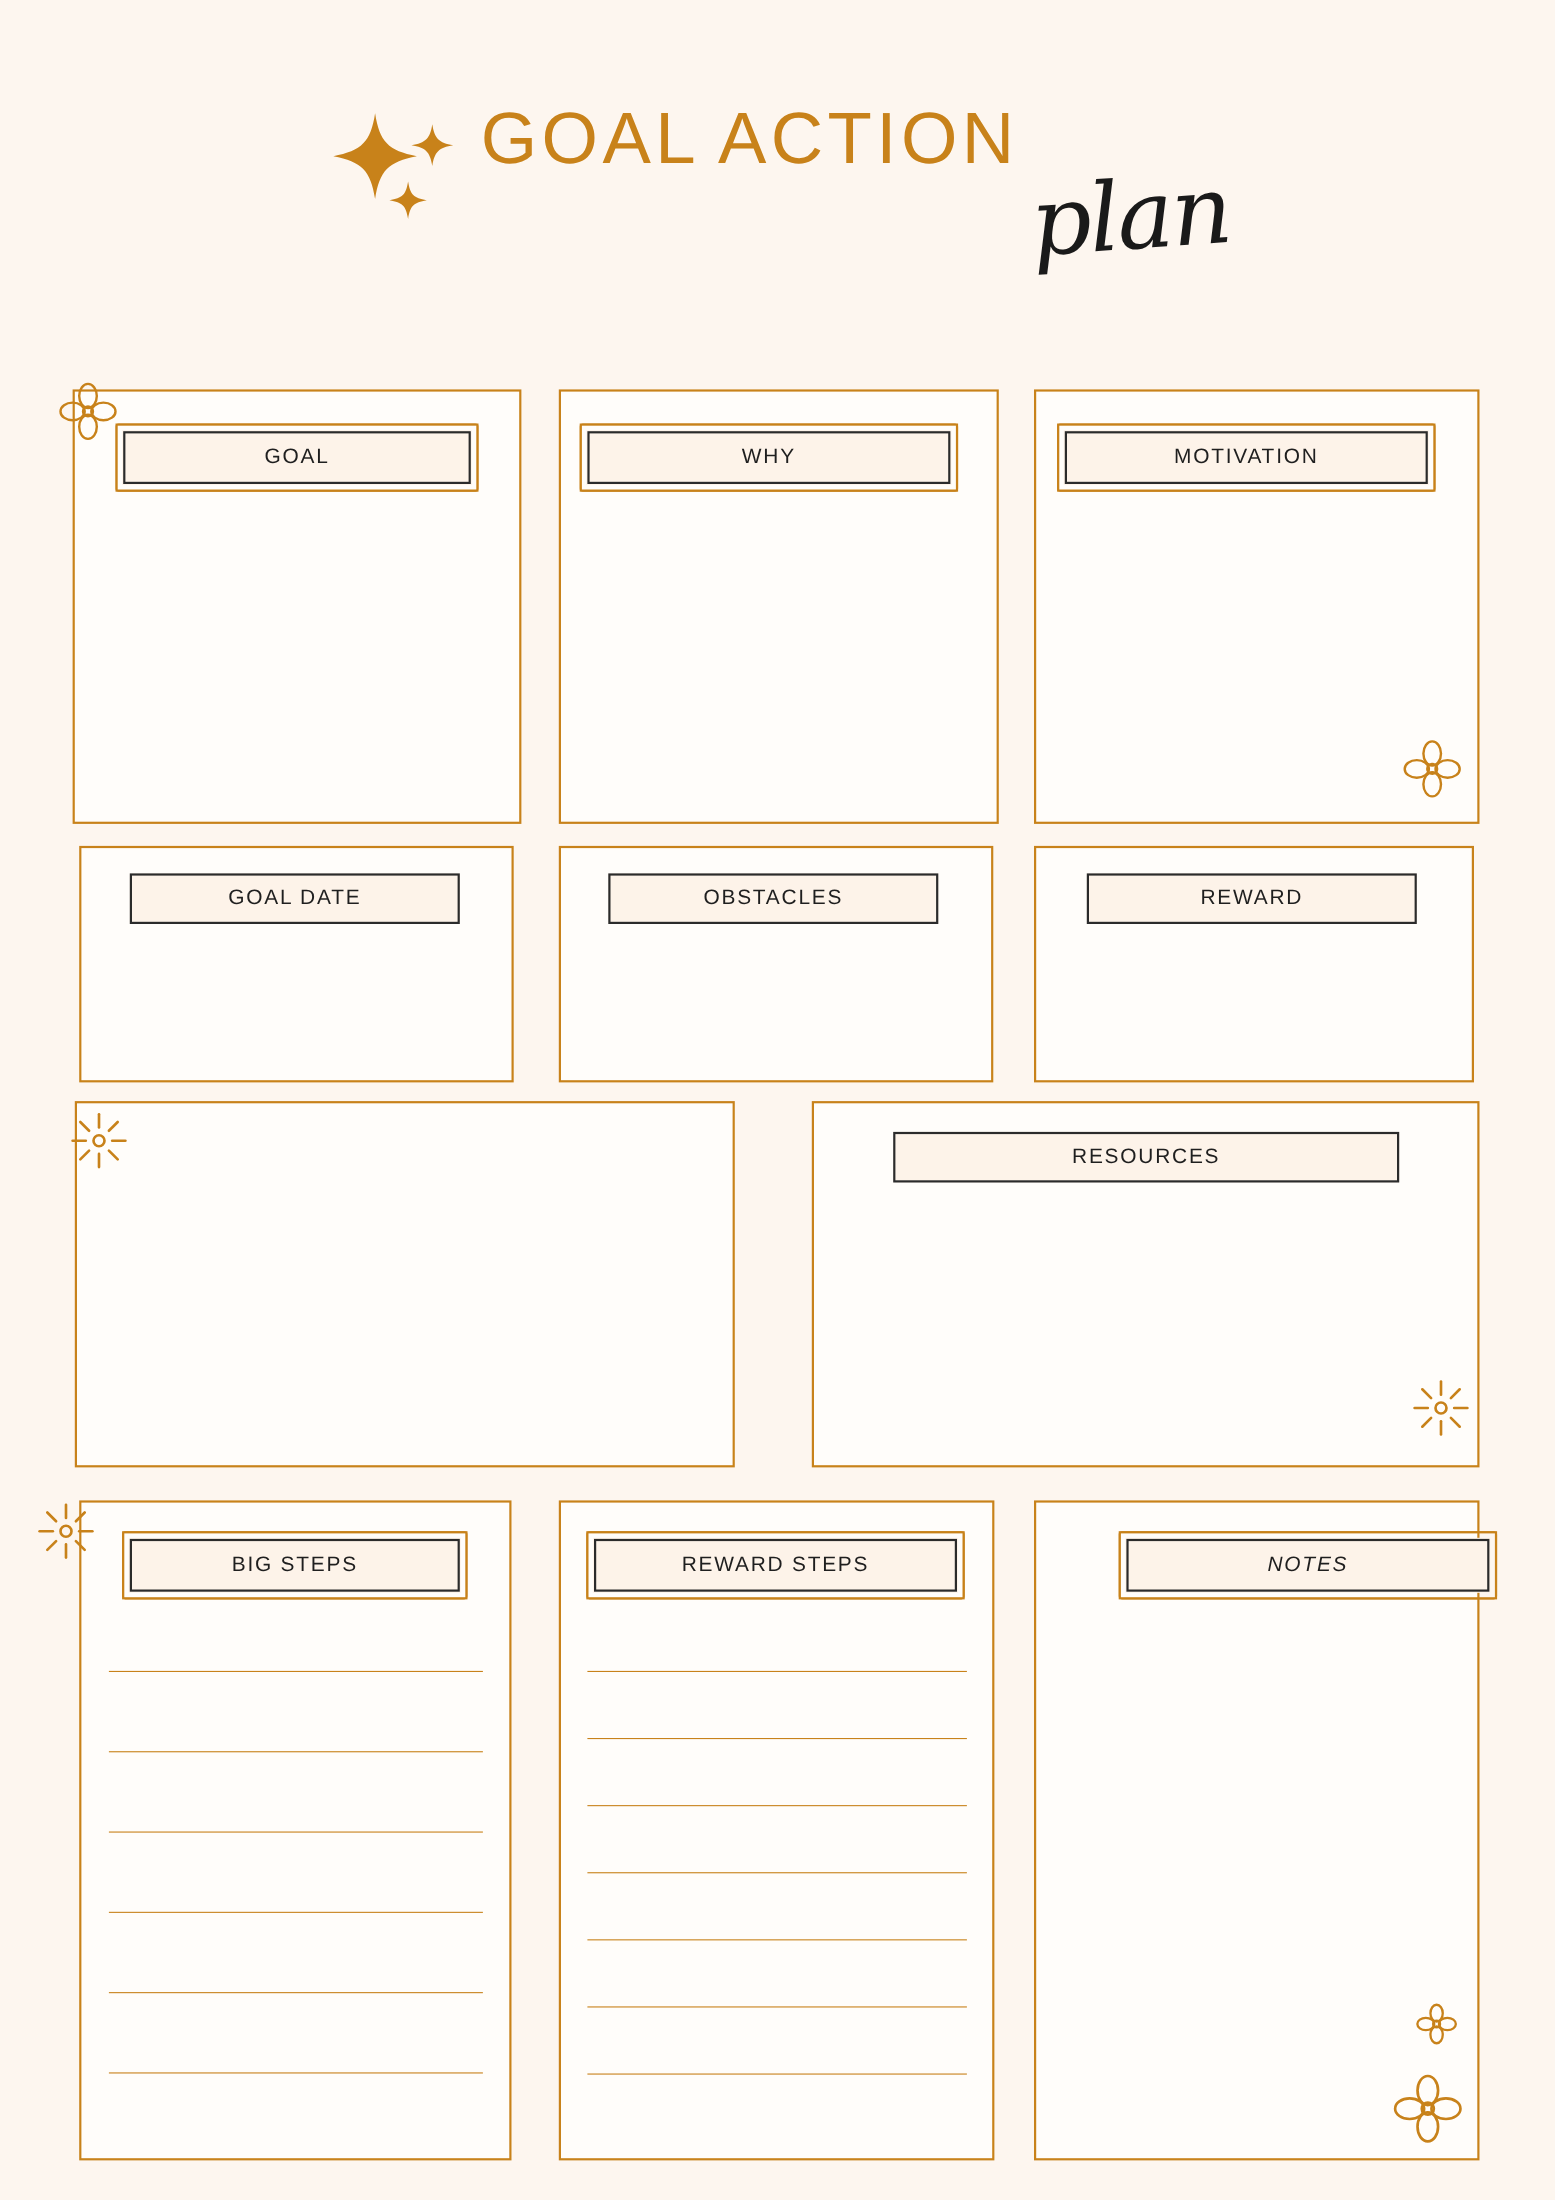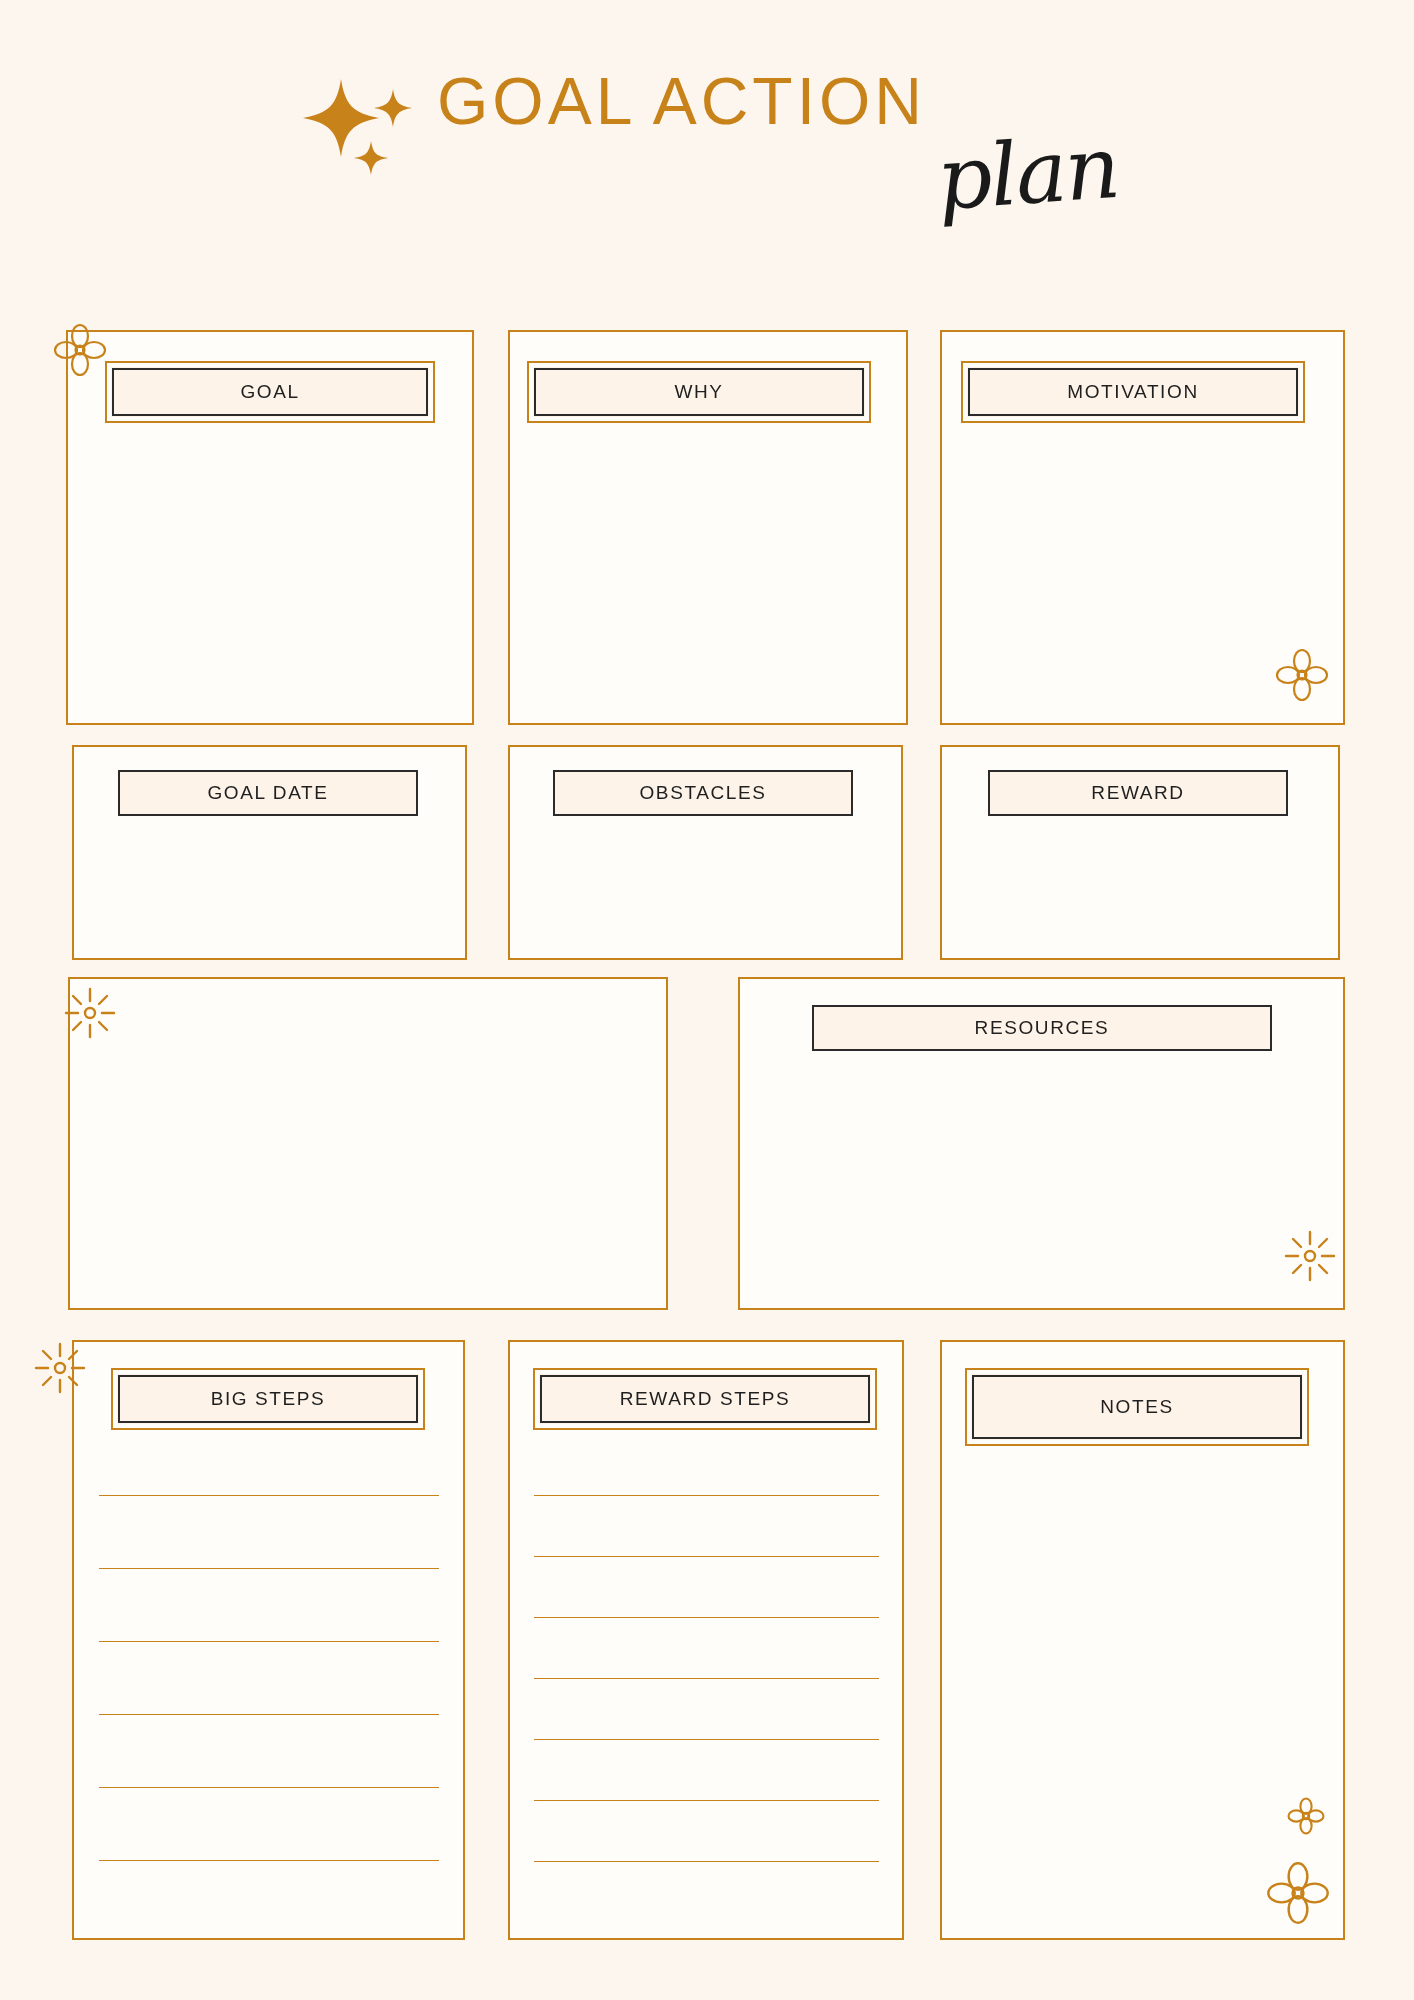--- a/index.html
+++ b/index.html
@@ -13,20 +13,21 @@
     height: 2000px;
     position: relative;
     font-family: "Liberation Sans", sans-serif;
     overflow: hidden;
   }
 
   .page {
     position: absolute;
     inset: 0;
     background: #fdf6ef;
+    margin-top: 24px;
   }
 
   
   .header {
     position: absolute;
     top: 55px;
     left: 0;
     width: 100%;
     height: 200px;
   }
@@ -242,21 +243,21 @@
     <div class="line" style="width:345px; margin-bottom:60px;"></div>
     <div class="line" style="width:345px; margin-bottom:60px;"></div>
     <div class="line" style="width:345px; margin-bottom:60px;"></div>
     <div class="line" style="width:345px; margin-bottom:60px;"></div>
     <div class="line" style="width:345px; margin-bottom:60px;"></div>
     <div class="line" style="width:345px; margin-bottom:60px;"></div>
     <div class="line" style="width:345px;"></div>
   </div>
 
   <div class="box" style="left:940px; top:1340px; width:405px; height:600px;"></div>
-  <div class="label wavy" style="left:972px; top:1375px; width:330px; height:64px;">NOTES</div>
+  <div class="label wavy" style="left:1024px; top:1375px; width:330px; height:48px;font-style:italic;">NOTES</div>
   <div class="deco" style="left:1285px; top:1795px;">
     <svg width="42" height="42" viewBox="0 0 60 60">
       <g fill="none" stroke="#c8821a" stroke-width="3">
         <ellipse cx="30" cy="16" rx="8" ry="11"></ellipse>
         <ellipse cx="44" cy="30" rx="11" ry="8"></ellipse>
         <ellipse cx="30" cy="44" rx="8" ry="11"></ellipse>
         <ellipse cx="16" cy="30" rx="11" ry="8"></ellipse>
         <circle cx="30" cy="30" r="4.5"></circle>
       </g>
     </svg>

